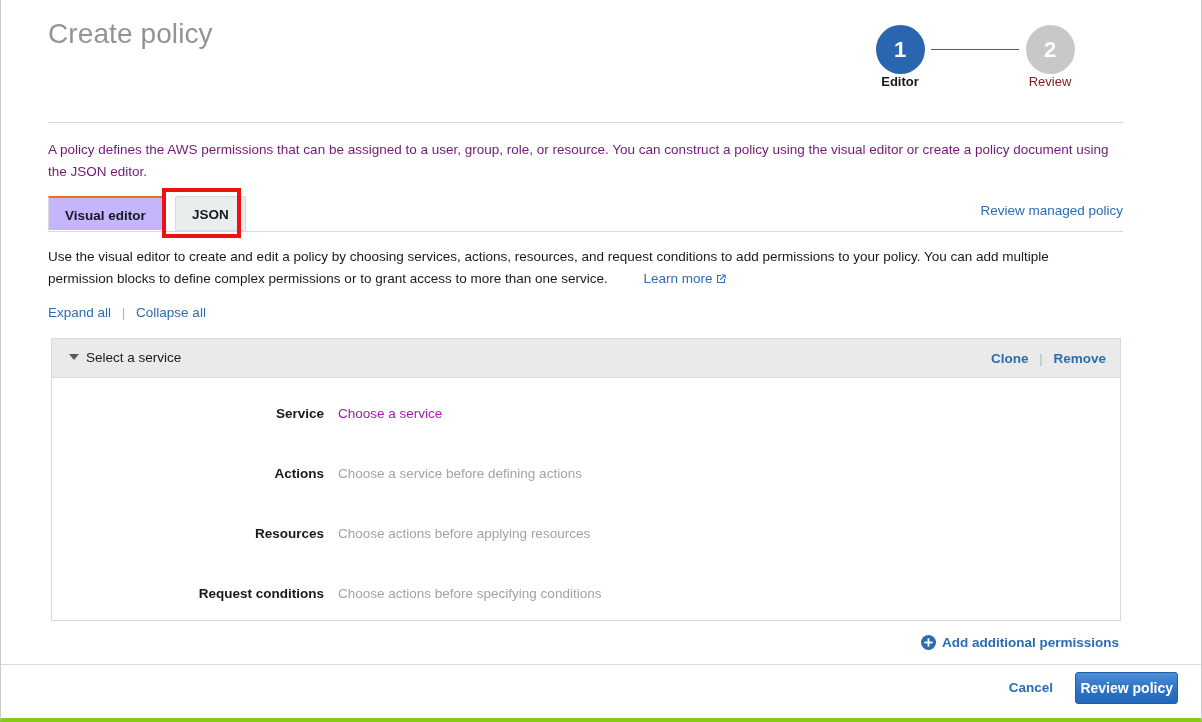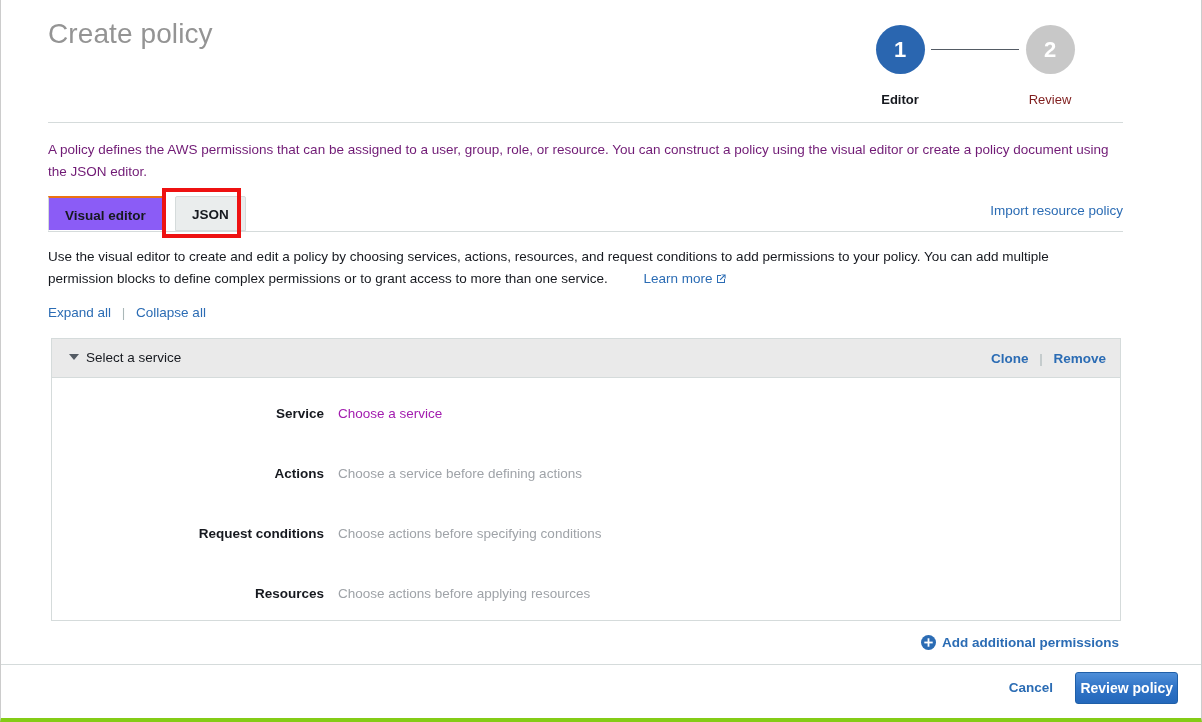--- a/index.html
+++ b/index.html
@@ -62,21 +62,20 @@
     margin: 0 auto;
     font-size: 22px;
     font-weight: bold;
     color: #ffffff;
     line-height: 49px;
     text-align: center;
   }
   .step-1 .step-circle { background: #2a66b0; }
   .step-2 .step-circle { background: #c8c8c8; }
   .step-label {
-    margin-top: 18px;
     font-size: 13px;
     white-space: nowrap;
   }
   .step-1 .step-label { color: #16191f; font-weight: bold; }
   .step-2 .step-label { color: #7f1d1d; font-weight: normal; }
 
   .hr-top {
     position: absolute;
     left: 47px; top: 122px;
     width: 1075px; height: 1px;
@@ -105,21 +104,21 @@
     bottom: 0;
     height: 35px;
     padding: 0 16px;
     font-size: 13.5px;
     line-height: 35px;
     white-space: nowrap;
     cursor: pointer;
   }
   .tab.active {
     left: 0;
-    background: #8b5cf6;
+    background: #c4b5fd;
     color: #16191f;
     font-weight: bold;
     border: 1px solid #d5dbdb;
     border-bottom: 1px solid #ffffff;
     border-top: 2px solid #ec7211;
     z-index: 3;
   }
   .tab.inactive {
     left: 127px;
     background: #eaeded;
@@ -341,21 +340,21 @@
     </div>
   </div>
 
   <div class="hr-top"></div>
 
   <div class="intro">A policy defines the AWS permissions that can be assigned to a user, group, role, or resource. You can construct a policy using the visual editor or create a policy document using the JSON editor.</div>
 
   <div class="tabbar">
     <div class="tab active">Visual editor</div>
     <div class="tab inactive">JSON</div>
-    <div class="import-link">Import resource policy</div>
+    <div class="import-link">Review managed policy</div>
   </div>
   <div class="annot-box"></div>
 
   <div class="body-copy">
     <span>Use the visual editor to create and edit a policy by choosing services, actions, resources, and request conditions to add permissions to your policy. You can add multiple permission blocks to define complex permissions or to grant access to more than one service.</span>
     <span class="inline-link"><span>Learn more</span><span class="ext-icon"><svg width="10" height="10" viewBox="0 0 10 10">
             <path d="M1 1 h4 v1 h-3 v6 h6 v-3 h1 v4 h-8 z" fill="#2b6cb4"></path>
             <path d="M5.5 0.4 h4.1 v4.1 h-1 v-2.4 l-4.1 4.1 -0.8 -0.8 4.1 -4.1 h-2.3 z" fill="#2b6cb4"></path>
           </svg></span></span>
   </div>
@@ -384,27 +383,27 @@
         <div class="form-label">Service</div>
         <div class="form-value link">Choose a service</div>
       </div>
 
       <div class="form-row">
         <div class="form-label">Actions</div>
         <div class="form-value muted">Choose a service before defining actions</div>
       </div>
 
       <div class="form-row">
+        <div class="form-label">Resources</div>
+        <div class="form-value muted">Choose actions before applying resources</div>
+      </div>
+
+      <div class="form-row">
         <div class="form-label">Request conditions</div>
         <div class="form-value muted">Choose actions before specifying conditions</div>
-      </div>
-
-      <div class="form-row">
-        <div class="form-label">Resources</div>
-        <div class="form-value muted">Choose actions before applying resources</div>
       </div>
 
     </div>
   </div>
 
   <div class="add-perm">
     <span class="plus-icon"><svg width="15" height="15" viewBox="0 0 15 15">
           <circle cx="7.5" cy="7.5" r="7.5" fill="#2b6cb4"></circle>
           <rect x="6.6" y="3.3" width="1.8" height="8.4" fill="#ffffff"></rect>
           <rect x="3.3" y="6.6" width="8.4" height="1.8" fill="#ffffff"></rect>

